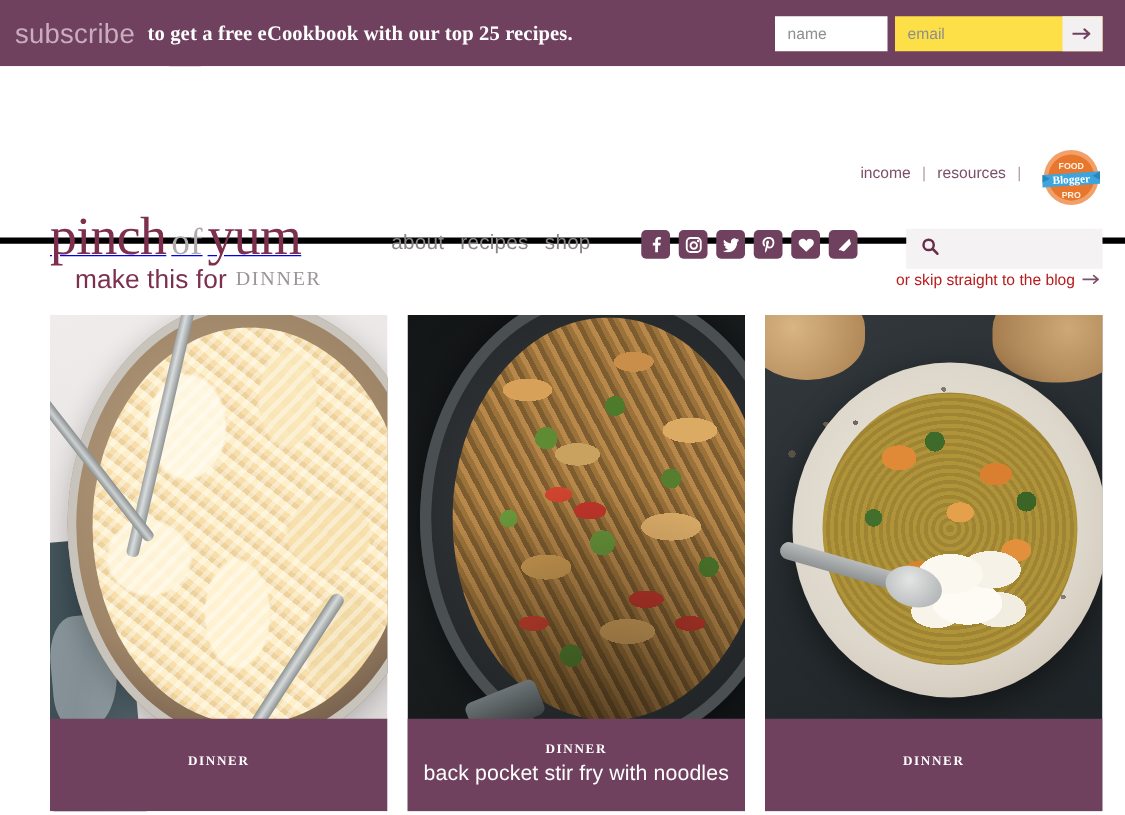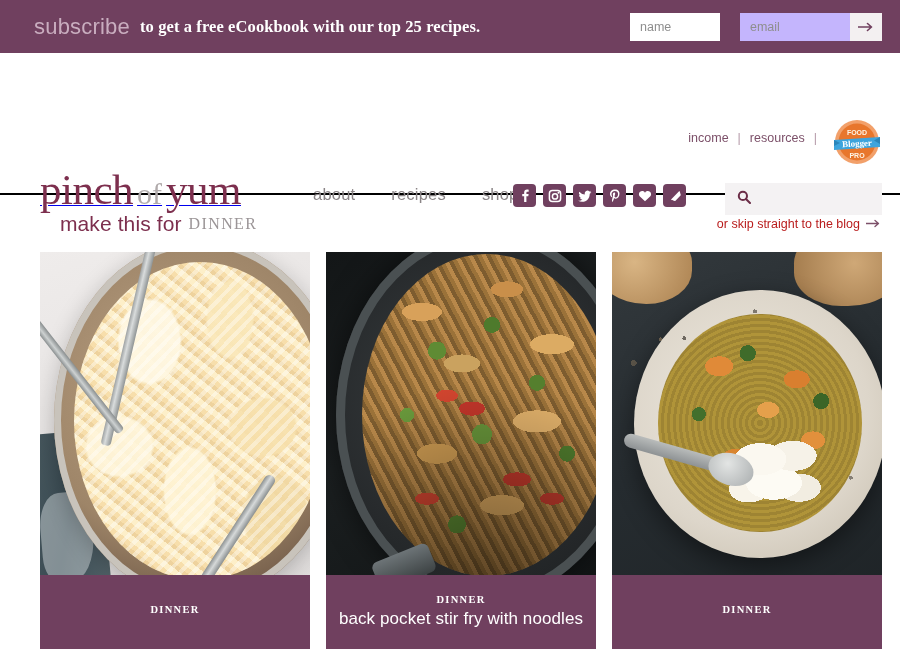--- a/index.html
+++ b/index.html
@@ -13,21 +13,21 @@
     -webkit-font-smoothing: antialiased;
   }
 
   
   .subscribe-bar {
     position: relative;
     height: 53px;
     background: #70405f;
     display: flex;
     align-items: center;
-    padding: 0 18px 0 34px;
+    padding: 0 18px 0 12px;
   }
   .subscribe-bar::after {
     content: "";
     position: absolute;
     left: 135px;
     top: 53px;
     width: 0; height: 0;
     border-left: 13px solid transparent;
     border-right: 13px solid transparent;
     border-top: 11px solid #70405f;
@@ -43,62 +43,62 @@
     font-family: "Liberation Serif", serif;
     font-size: 16.5px;
     font-weight: bold;
     color: #ffffff;
     letter-spacing: .1px;
   }
   .sub-form {
     margin-left: auto;
     display: flex;
     align-items: center;
-    gap: 20px;
+    gap: 6px;
   }
   .sub-input {
     height: 28px;
     background: #ffffff;
     border: none;
     outline: none;
     font-family: "Liberation Sans", sans-serif;
     font-size: 12.5px;
     color: #5c5c5c;
     padding: 0 10px;
   }
   .sub-input::placeholder { color: #8e8e8e; opacity: 1; }
   .sub-name  { width: 90px; }
   .sub-email-wrap {
     position: relative;
     display: flex;
     align-items: center;
-    background: #c4b5fd;
+    background: #fde047;
     height: 28px;
-    width: 142px;
+    width: 166px;
   }
   .sub-email { width: 110px; background: transparent; }
   .sub-submit {
     position: absolute;
     right: 0; top: 0;
     width: 32px; height: 28px;
     background: #f3f0f1;
     border: none;
     cursor: pointer;
     display: flex;
     align-items: center;
     justify-content: center;
   }
   .sub-submit svg { display: block; }
 
   
   .header {
     position: relative;
     height: 142px;
     background: #fff;
-    border-bottom: 2px solid #000000;
+    border-bottom: 5px solid #000000;
   }
   .utility-nav {
     position: absolute;
     top: 78px;
     right: 74px;
     display: flex;
     align-items: center;
     font-size: 12.5px;
     color: #7c5069;
   }
@@ -129,21 +129,21 @@
     font-size: 30px;
     color: #b0aaab;
     margin: 0 4px;
   }
 
   .main-nav {
     position: absolute;
     left: 313px;
     top: 132px;
     display: flex;
-    gap: 36px;
+    gap: 13px;
   }
   .main-nav a {
     font-size: 16.5px;
     color: #8a8486;
     text-decoration: none;
     letter-spacing: .2px;
   }
 
   .social {
     position: absolute;

